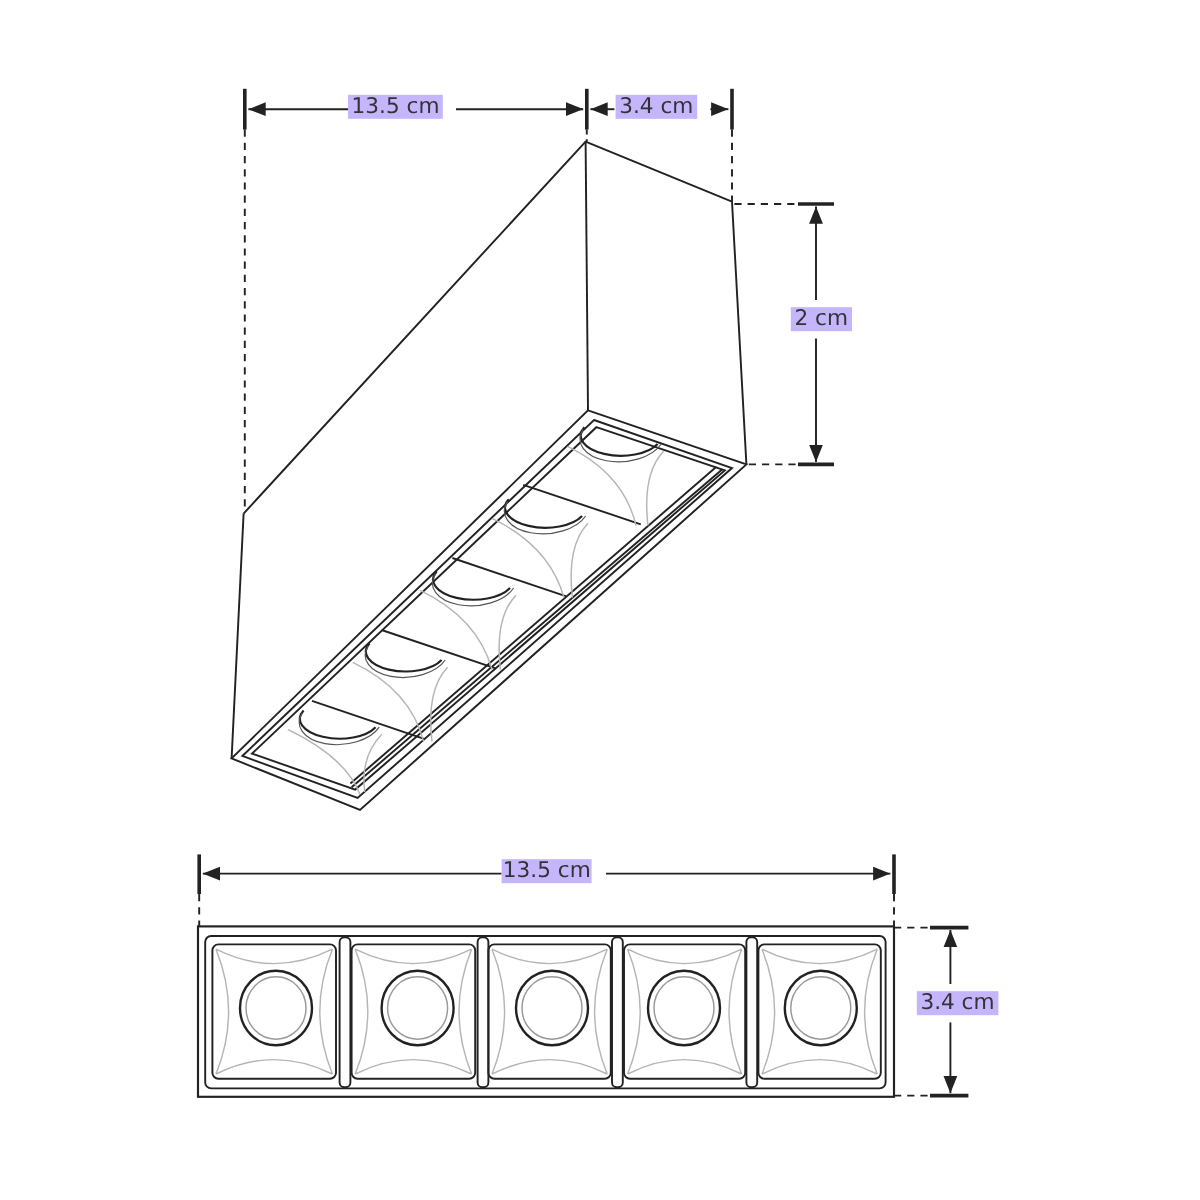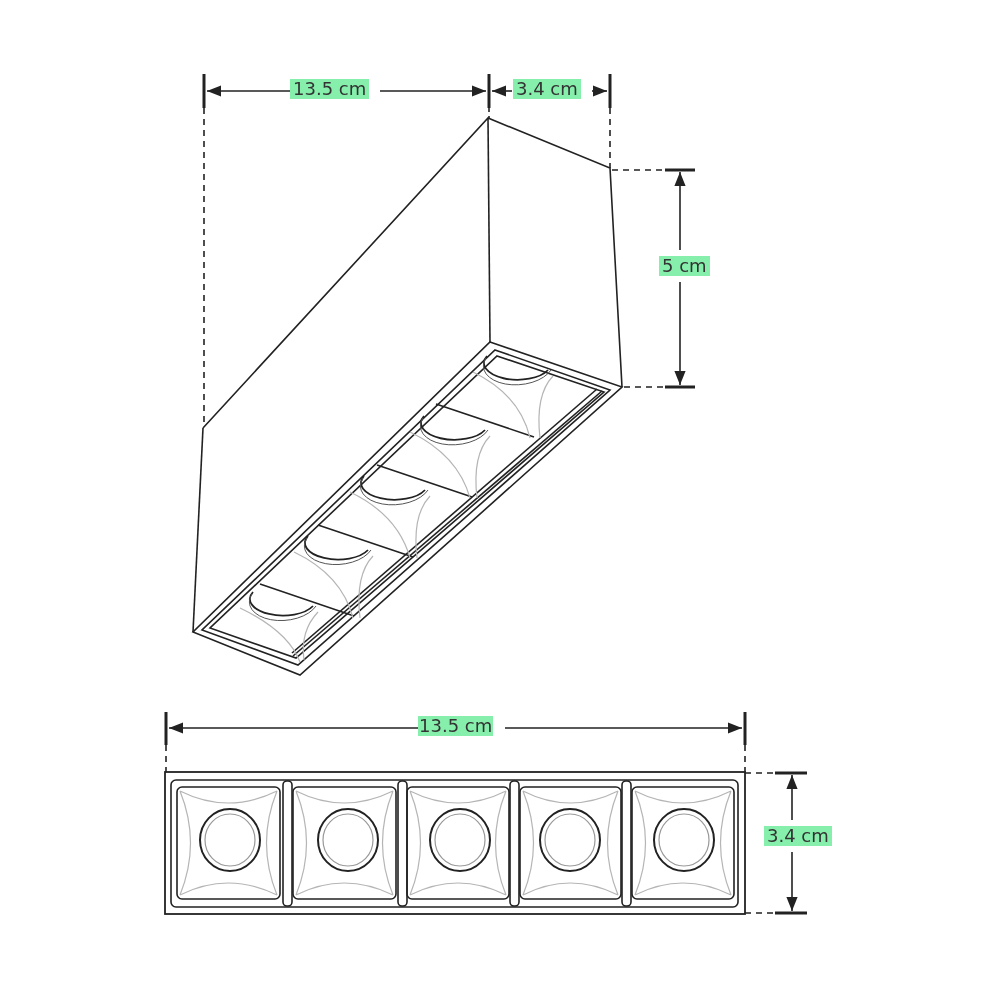--- a/index.html
+++ b/index.html
@@ -1,18 +1,18 @@
 <!DOCTYPE html>
 <html><head>
 <meta charset="utf-8">
 <style>
   html, body { margin: 0; padding: 0; background: #ffffff; }
   body { width: 1000px; height: 1000px; position: relative; overflow: hidden; }
   svg { position: absolute; left: 0; top: 0; }
-  .lbl { position: absolute; font-family: "DejaVu Sans", sans-serif; font-size: 18px; color: #333333; background: #86efac; padding: 0 3px; white-space: nowrap; line-height: 20px; }
+  .lbl { position: absolute; font-family: "DejaVu Sans", sans-serif; font-size: 18px; color: #333333; background: #c4b5fd; padding: 0 3px; white-space: nowrap; line-height: 20px; }
 </style>
 </head>
 <body>
 
 <svg width="1000" height="1000" viewBox="0 0 1000 1000" xmlns="http://www.w3.org/2000/svg">
   <defs>
     <marker id="arr" viewBox="0 0 10 10" refX="10" refY="5" markerWidth="9" markerHeight="9" orient="auto-start-reverse">
       <path d="M0,1 L10,5 L0,9 z" fill="#222"></path>
     </marker>
   </defs>
@@ -147,15 +147,15 @@
       <rect x="0" y="0" width="102" height="112" rx="5"></rect>
       <path d="M3,4 Q51,28 99,4 M3,108 Q51,84 99,108 M3,4 Q24,56 3,108 M99,4 Q78,56 99,108" stroke="#b5b5b5" stroke-width="1.2"></path>
       <ellipse cx="52" cy="53" rx="30" ry="31" stroke-width="2"></ellipse>
       <ellipse cx="52" cy="53" rx="25" ry="26" stroke="#999" stroke-width="1.2"></ellipse>
     </g>
   </g>
 </svg>
 
 <div class="lbl" style="left:290px; top:79px;">13.5 cm</div>
 <div class="lbl" style="left:513px; top:79px;">3.4 cm</div>
-<div class="lbl" style="left:659px; top:256px;">5 cm</div>
+<div class="lbl" style="left:659px; top:256px;">2 cm</div>
 <div class="lbl" style="left:418px; top:716px; padding:0 1px;">13.5 cm</div>
 <div class="lbl" style="left:764px; top:826px;">3.4 cm</div>
 
 </body></html>

